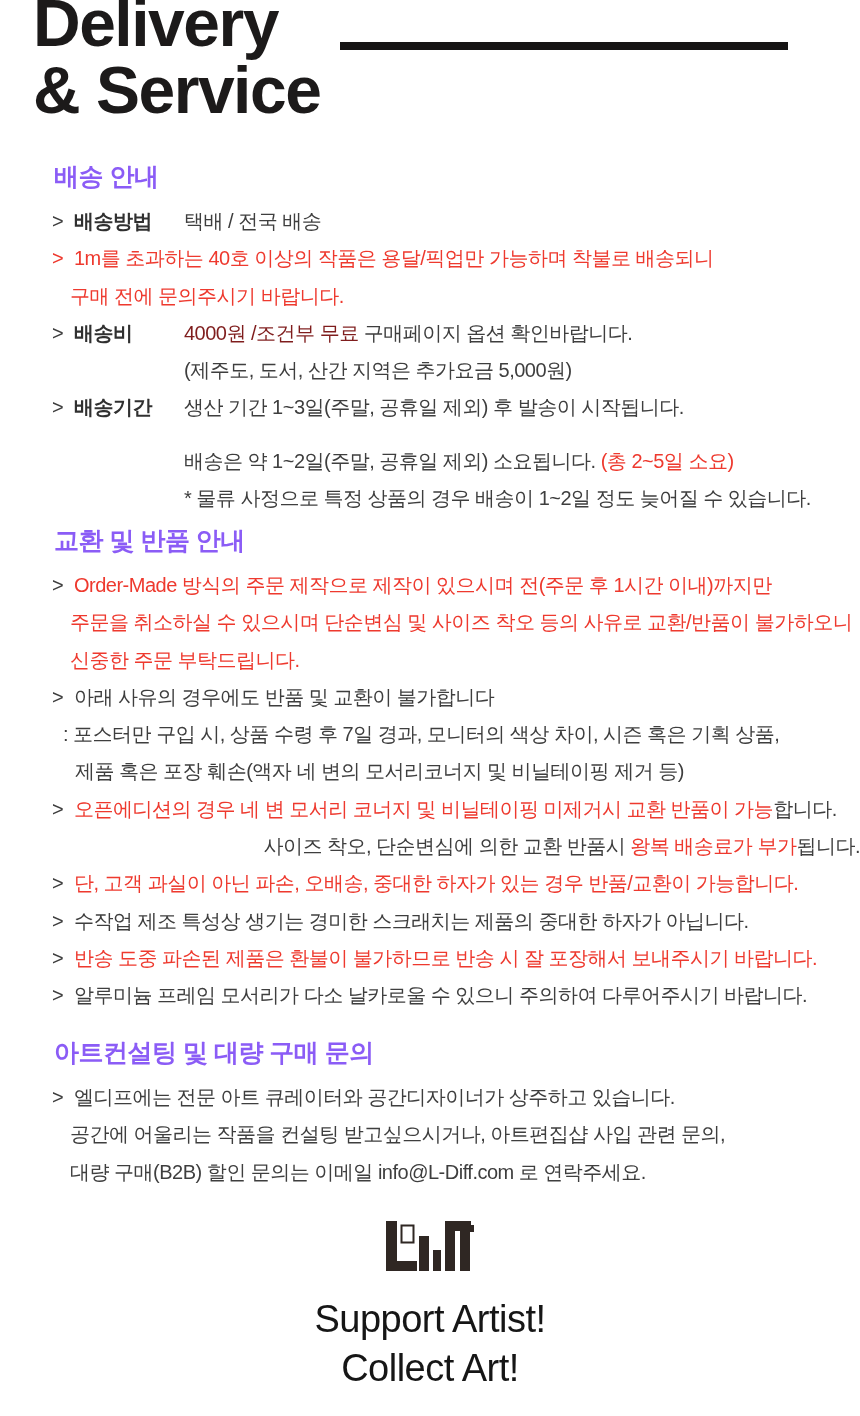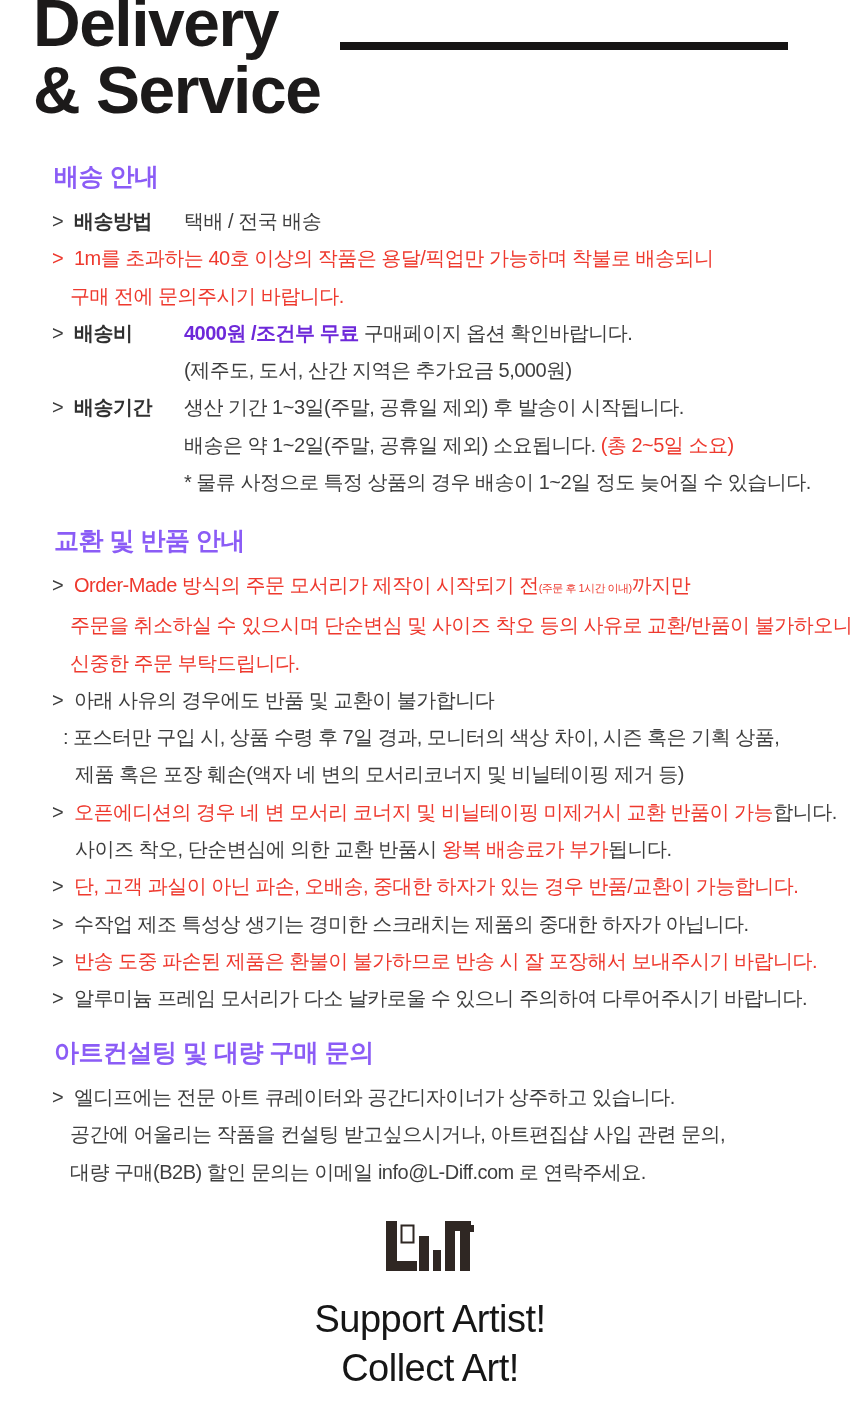--- a/index.html
+++ b/index.html
@@ -29,22 +29,22 @@
   }
   .row {
     display:flex; align-items:baseline;
     font-size:20px; line-height:37.3px; letter-spacing:-0.5px;
     color:#3e3e3e; white-space:nowrap;
   }
   .bullet { flex:none; width:22px; color:#3e3e3e; }
   .bullet.red { color:#ee392e; }
   .label { flex:none; width:110px; font-weight:600; color:#303030; }
   .value .red { color:#ee392e; }
-  .value .bold { font-weight:700; color:#6d28d9;text-align:center; }
-  .value .small { font-size:11px;margin-top:39px; }
+  .value .bold { font-weight:400; color:#7f1d1d;text-align:center; }
+  .value .small { font-size:20px;margin-top:39px; }
   
   .footer-logo {
     position:absolute; top:1219px; left:0; width:100%;
     text-align:center;
   }
   .tagline {
     position:absolute; top:1295px; left:0; width:100%;
     text-align:center; font-size:38px; line-height:49px;
     color:#161616; letter-spacing:-0.5px;
   }
@@ -79,35 +79,35 @@
         <span class="value"><span class="bold">4000원 /조건부 무료 </span><span>구매페이지 옵션 확인바랍니다.</span></span>
       </div>
       <div class="row" style="padding-left: 132px; align-items: flex-end;">
         <span class="value"><span>(제주도, 도서, 산간 지역은 추가요금 5,000원)</span></span>
       </div>
       <div class="row">
         <span class="bullet">&gt;</span>
         <span class="label">배송기간</span>
         <span class="value"><span>생산 기간 1~3일(주말, 공휴일 제외) 후 발송이 시작됩니다.</span></span>
       </div>
-      <div class="row" style="padding-left: 132px;">
+      <div class="row" style="padding-left: 132px; margin-top: 16px;">
         <span class="value"><span>배송은 약 1~2일(주말, 공휴일 제외) 소요됩니다. </span><span class="red">(총 2~5일 소요)</span></span>
       </div>
       <div class="row" style="padding-left: 132px;">
         <span class="value"><span>* 물류 사정으로 특정 상품의 경우 배송이 1~2일 정도 늦어질 수 있습니다.</span></span>
       </div>
     </div>
 </div>
 
 <div class="section sec2">
   <h2 class="section-heading">교환 및 반품 안내</h2>
   <div>
       <div class="row">
         <span class="bullet">&gt;</span>
-        <span class="value"><span class="red">Order-Made 방식의 주문 모서리가 제작이 시작되기 전</span><span class="red small">(주문 후 1시간 이내)</span><span class="red">까지만</span></span>
+        <span class="value"><span class="red">Order-Made 방식의 주문 제작으로 제작이 있으시며 전</span><span class="red small">(주문 후 1시간 이내)</span><span class="red">까지만</span></span>
       </div>
       <div class="row" style="padding-left: 18px;">
         <span class="value"><span class="red">주문을 취소하실 수 있으시며 단순변심 및 사이즈 착오 등의 사유로 교환/반품이 불가하오니</span></span>
       </div>
       <div class="row" style="padding-left: 18px;">
         <span class="value"><span class="red">신중한 주문 부탁드립니다.</span></span>
       </div>
       <div class="row">
         <span class="bullet">&gt;</span>
         <span class="value"><span>아래 사유의 경우에도 반품 및 교환이 불가합니다</span></span>
@@ -115,21 +115,21 @@
       <div class="row" style="padding-left: 11px;">
         <span class="value"><span>: 포스터만 구입 시, 상품 수령 후 7일 경과, 모니터의 색상 차이, 시즌 혹은 기획 상품,</span></span>
       </div>
       <div class="row" style="padding-left: 23px;">
         <span class="value"><span>제품 혹은 포장 훼손(액자 네 변의 모서리코너지 및 비닐테이핑 제거 등)</span></span>
       </div>
       <div class="row">
         <span class="bullet">&gt;</span>
         <span class="value"><span class="red">오픈에디션의 경우 네 변 모서리 코너지 및 비닐테이핑 미제거시 교환 반품이 가능</span><span>합니다.</span></span>
       </div>
-      <div class="row" style="padding-left: 23px;">
+      <div class="row" style="padding-left: 23px; justify-content: flex-end;">
         <span class="value"><span>사이즈 착오, 단순변심에 의한 교환 반품시 </span><span class="red">왕복 배송료가 부가</span><span>됩니다.</span></span>
       </div>
       <div class="row">
         <span class="bullet">&gt;</span>
         <span class="value"><span class="red">단, 고객 과실이 아닌 파손, 오배송, 중대한 하자가 있는 경우 반품/교환이 가능합니다.</span></span>
       </div>
       <div class="row">
         <span class="bullet">&gt;</span>
         <span class="value"><span>수작업 제조 특성상 생기는 경미한 스크래치는 제품의 중대한 하자가 아닙니다.</span></span>
       </div>

